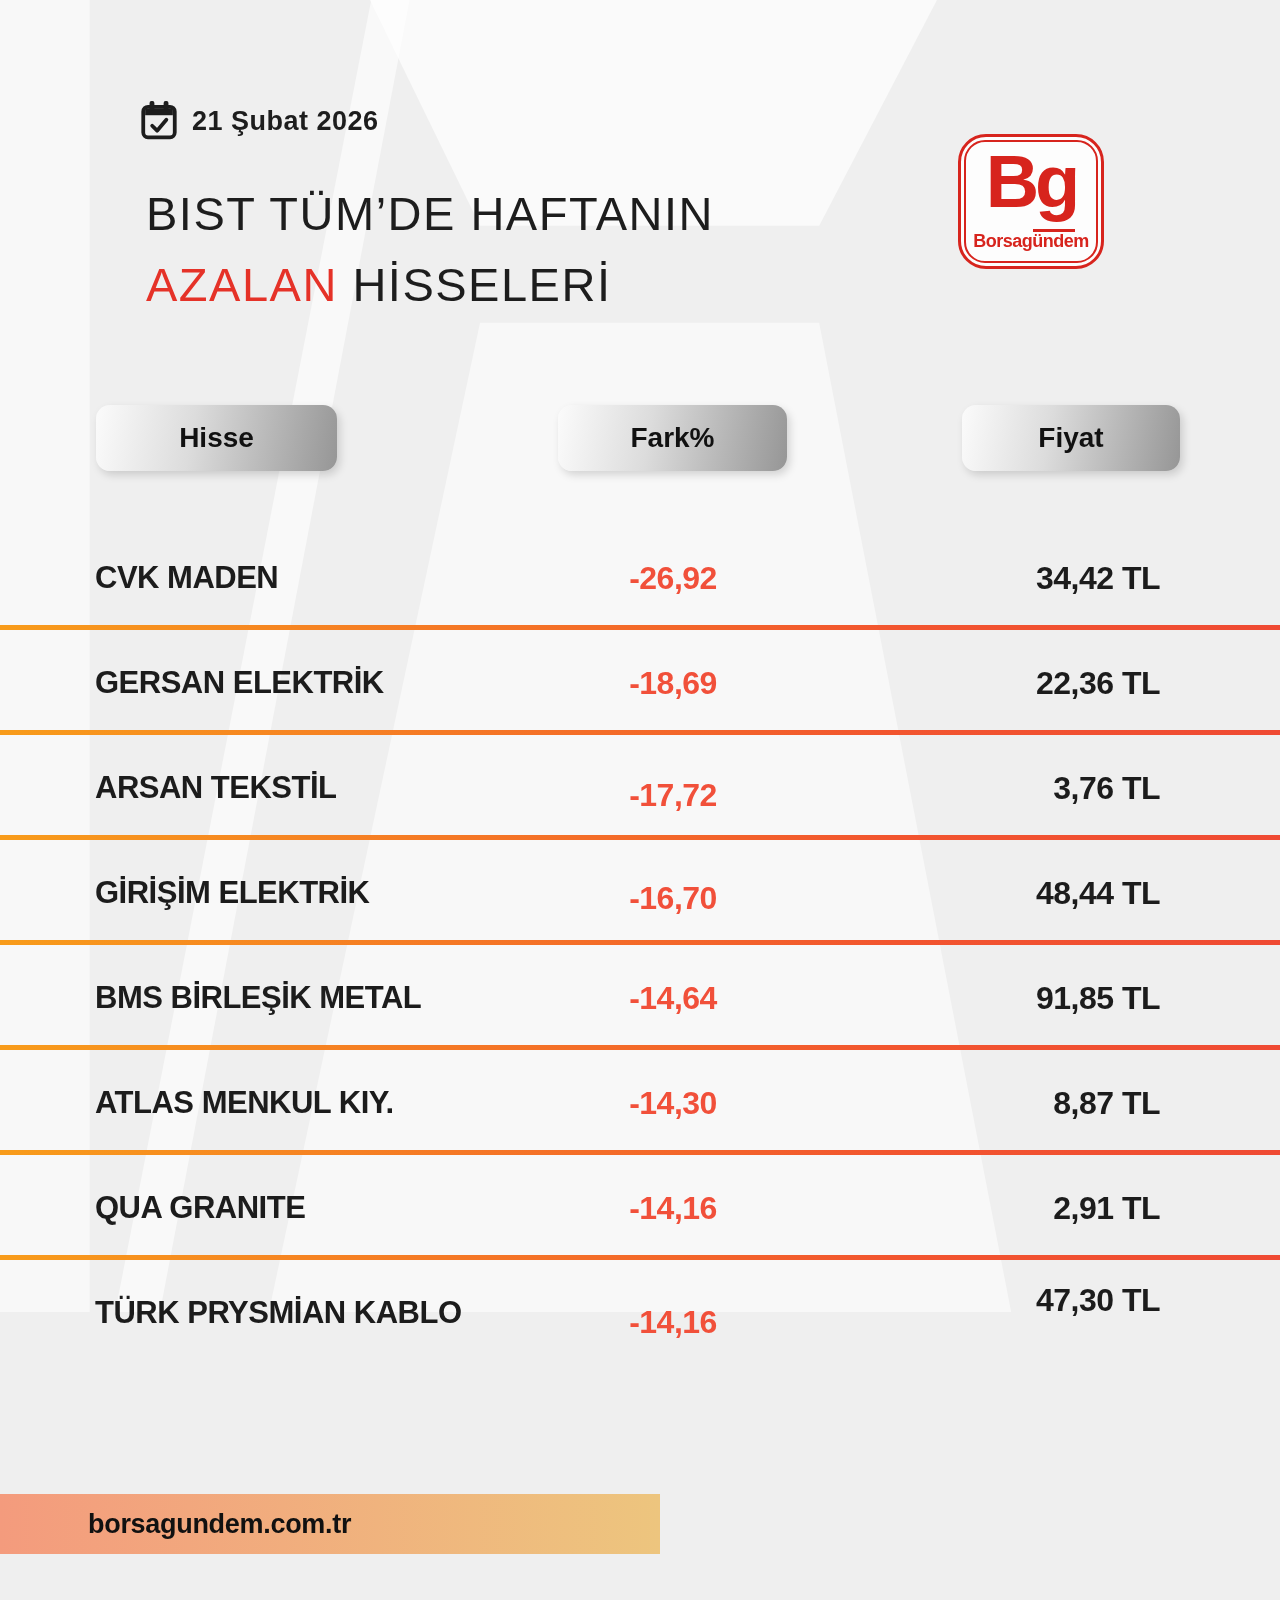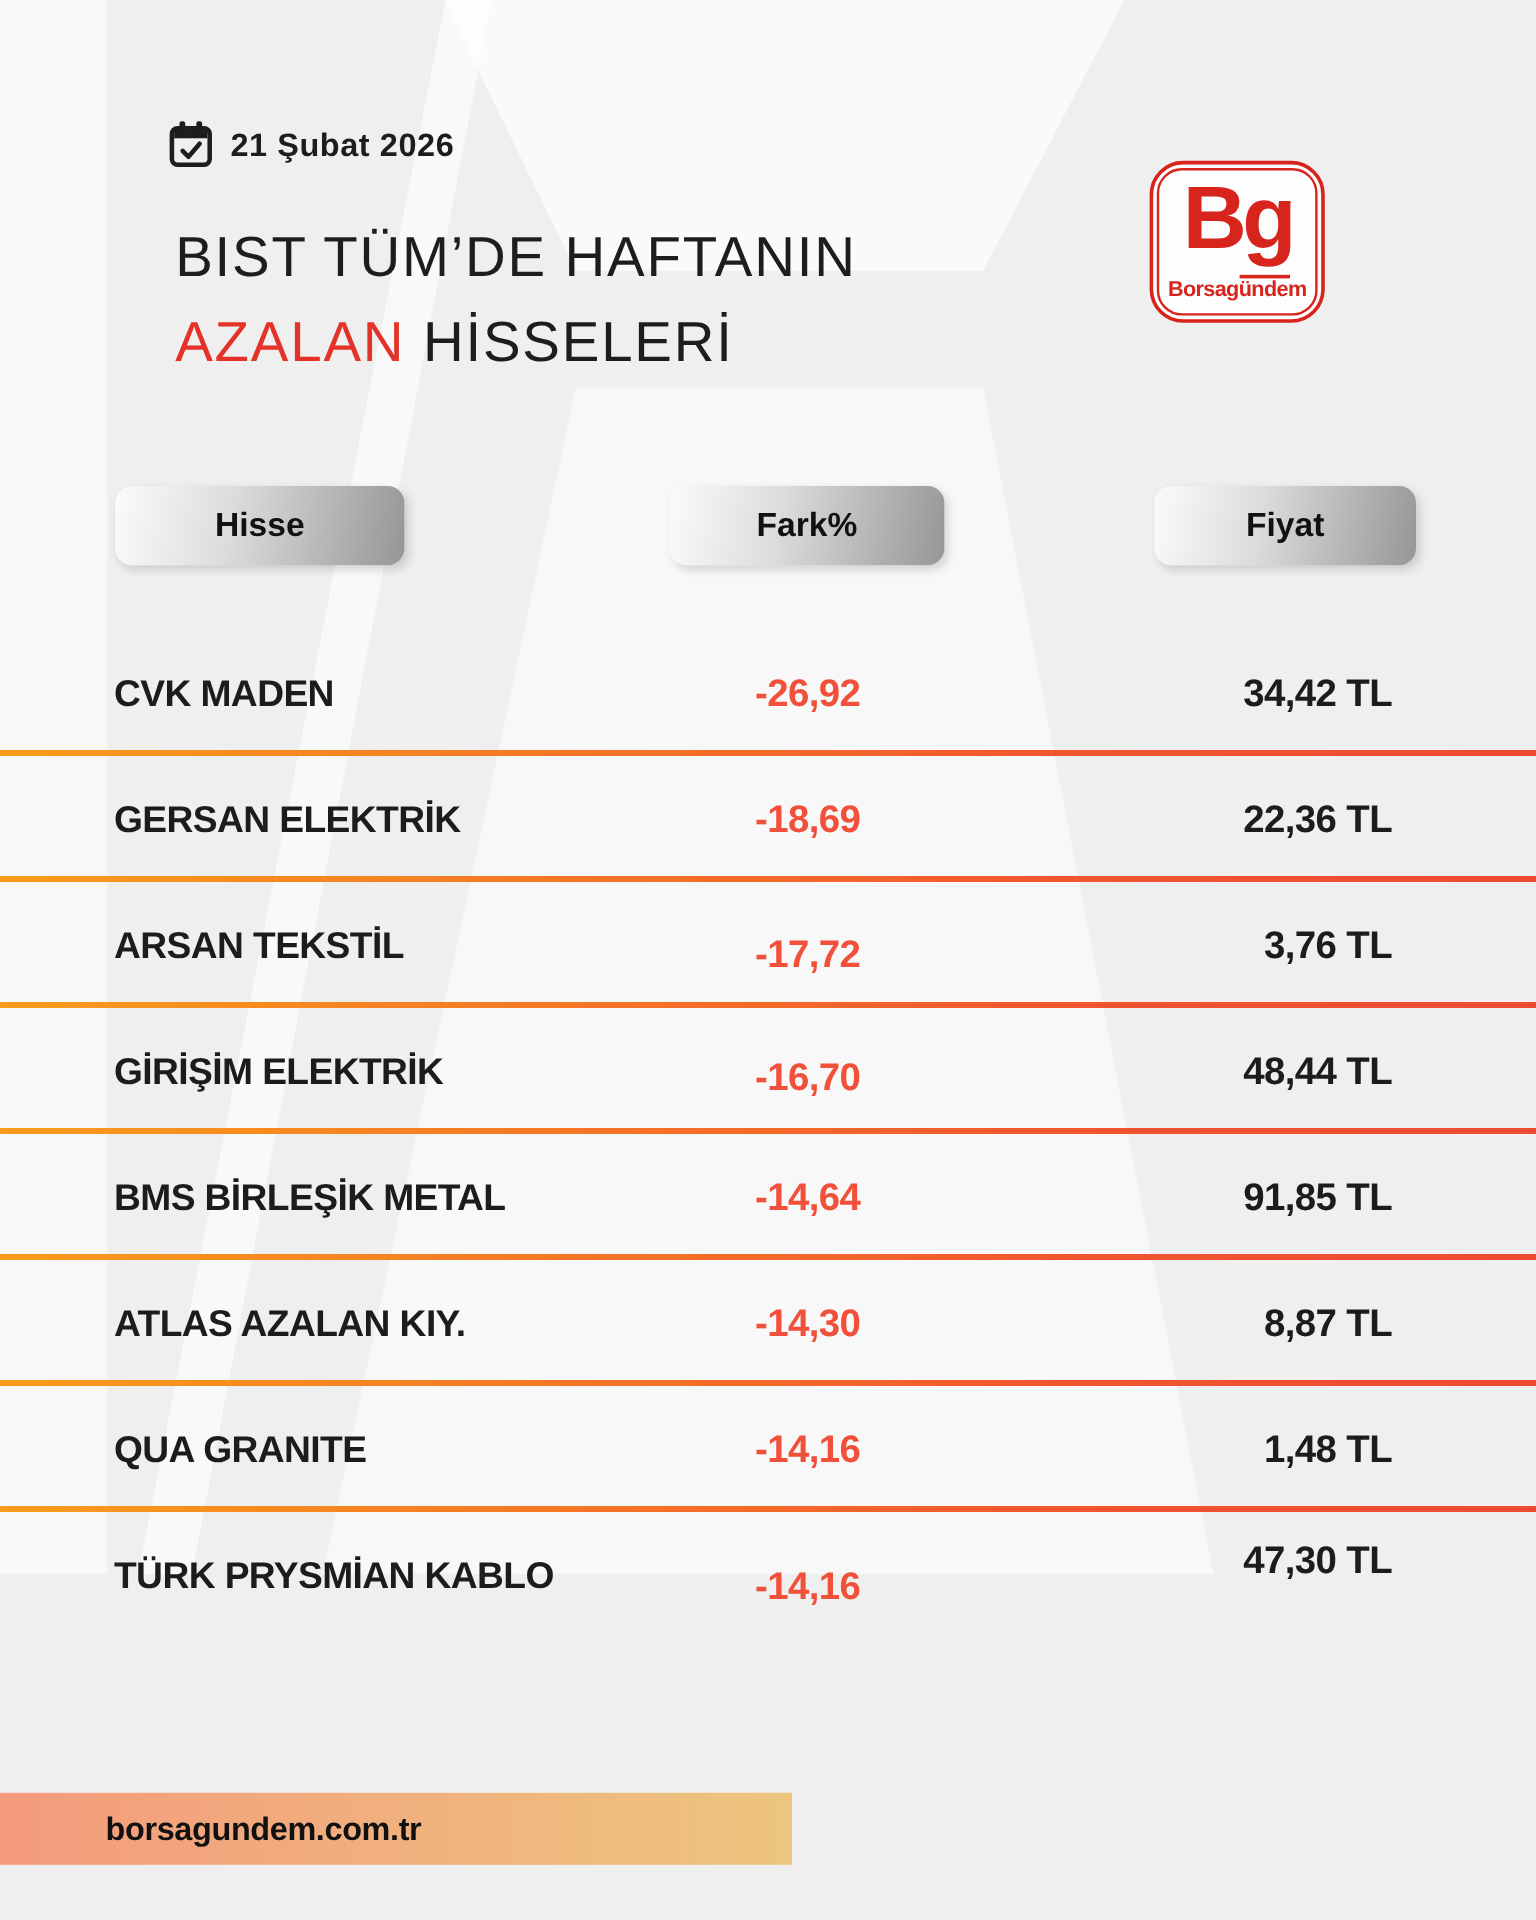--- a/index.html
+++ b/index.html
@@ -205,29 +205,29 @@
     <span class="row-price">48,44 TL</span>
   </div>
 
   <div class="row">
     <span class="row-name">BMS BİRLEŞİK METAL</span>
     <span class="row-change">-14,64</span>
     <span class="row-price">91,85 TL</span>
   </div>
 
   <div class="row">
-    <span class="row-name">ATLAS AZALAN KIY.</span>
+    <span class="row-name">ATLAS MENKUL KIY.</span>
     <span class="row-change">-14,30</span>
     <span class="row-price">8,87 TL</span>
   </div>
 
   <div class="row">
     <span class="row-name">QUA GRANITE</span>
     <span class="row-change">-14,16</span>
-    <span class="row-price">1,48 TL</span>
+    <span class="row-price">2,91 TL</span>
   </div>
 
   <div class="row">
     <span class="row-name">TÜRK PRYSMİAN KABLO</span>
     <span class="row-change">-14,16</span>
     <span class="row-price">47,30 TL</span>
   </div>
 </div>
 
   <div class="footer-bar">

